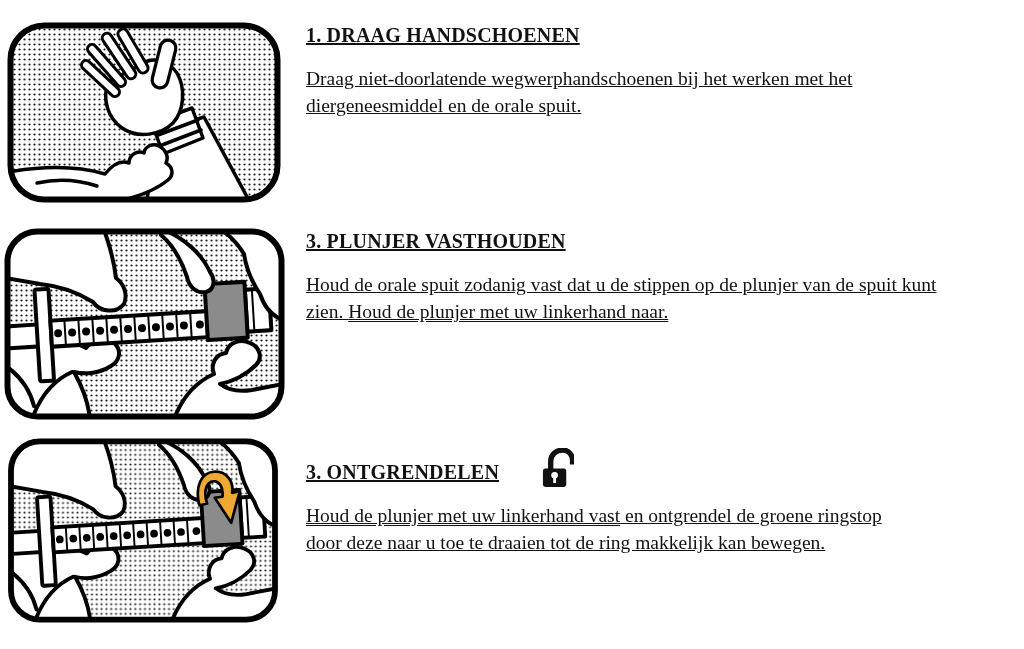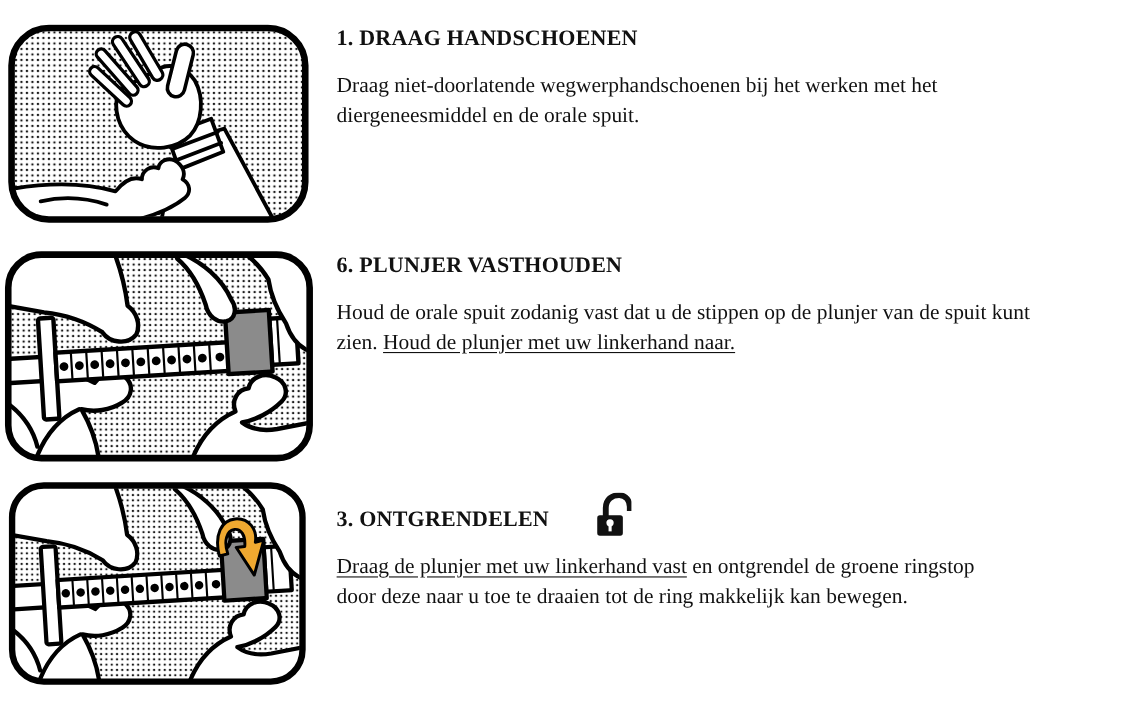--- a/index.html
+++ b/index.html
@@ -10,21 +10,21 @@
     font-family: "Liberation Serif", serif;
     color: #111111;
     overflow: hidden;
   }
   .doc { position: absolute; inset: 0; }
   .fig { position: absolute; }
   .fig svg { display: block; width: 100%; height: 100%; }
   .fig1 { left: 7px;  top: 22px;  width: 274px; height: 181px; }
   .fig2 { left: 4px;  top: 228px; width: 281px; height: 192px; }
   .fig3 { left: 3px;  top: 438px; width: 280px; height: 185px; }
-  .textcol { position: absolute; left: 306px; }
+  .textcol { position: absolute; left: 306px; text-decoration: underline; }
   .t1 { top: 22px;  width: 648px; }
   .t2 { top: 228px; width: 640px; }
   .t3 { top: 448px; width: 580px; }
   h2 {
     font-size: 20px;
     font-weight: bold;
     line-height: 27px;
     letter-spacing: 0.2px;
     white-space: nowrap;
   }
@@ -138,21 +138,21 @@
         <path d="M 160 2 C 180 10 198 26 206 44 C 212 52 210 62 202 64 C 193 66 185 59 183 49 C 178 34 170 18 157 7 Z"></path>
         <path d="M 206 2 L 279 2 L 279 92 C 268 88 260 78 256 66 C 248 54 242 40 240 26 C 234 16 226 8 218 2 Z"></path>
 
         <path d="M 170 191 C 178 170 192 154 210 146 C 206 136 212 126 222 125 C 224 115 236 110 246 115 C 256 119 259 130 252 137 C 242 147 228 154 216 156 C 224 162 236 164 248 162 L 279 156 L 279 191 Z"></path>
       </g>
       <rect x="3.5" y="3.5" width="274" height="185" rx="30" fill="none" stroke="#000" stroke-width="6"></rect>
     </svg>
   </figure>
 
   <section class="textcol t2">
-    <h2>6. PLUNJER VASTHOUDEN</h2>
+    <h2>3. PLUNJER VASTHOUDEN</h2>
     <p class="body"><span>Houd de orale spuit zodanig vast dat u de stippen op de plunjer van de spuit kunt zien. </span><u>Houd de plunjer met uw linkerhand naar.</u></p>
   </section>
 
   <figure class="fig fig3">
     <svg viewBox="0 0 281 192">
       <defs>
         <pattern id="p3" width="5" height="5" patternUnits="userSpaceOnUse">
           <circle cx="2.5" cy="2.5" r="1.12" fill="#1b1b1b"></circle>
         </pattern>
         <clipPath id="c3">
@@ -201,16 +201,16 @@
   <section class="textcol t3">
     <div class="heading-row">
       <h2>3. ONTGRENDELEN</h2>
       <svg class="lock-icon" viewBox="0 0 34 42">
         <path d="M 10 23 L 10 14 C 10 6 16 2 22.5 2 C 29 2 32.5 7.5 32.5 13 L 32.5 17" fill="none" stroke="#111" stroke-width="5.5"></path>
         <rect x="2" y="21" width="24" height="19" rx="2.5" fill="#111"></rect>
         <circle cx="14" cy="28" r="3.4" fill="#fff"></circle>
         <rect x="12.6" y="29" width="2.9" height="7" fill="#fff"></rect>
       </svg>
     </div>
-    <p class="body"><u>Draag de plunjer met uw linkerhand vast</u><span> en ontgrendel de groene ringstop door deze naar u toe te draaien tot de ring makkelijk kan bewegen.</span></p>
+    <p class="body"><u>Houd de plunjer met uw linkerhand vast</u><span> en ontgrendel de groene ringstop door deze naar u toe te draaien tot de ring makkelijk kan bewegen.</span></p>
   </section>
 
 </main>
 
 </body></html>

